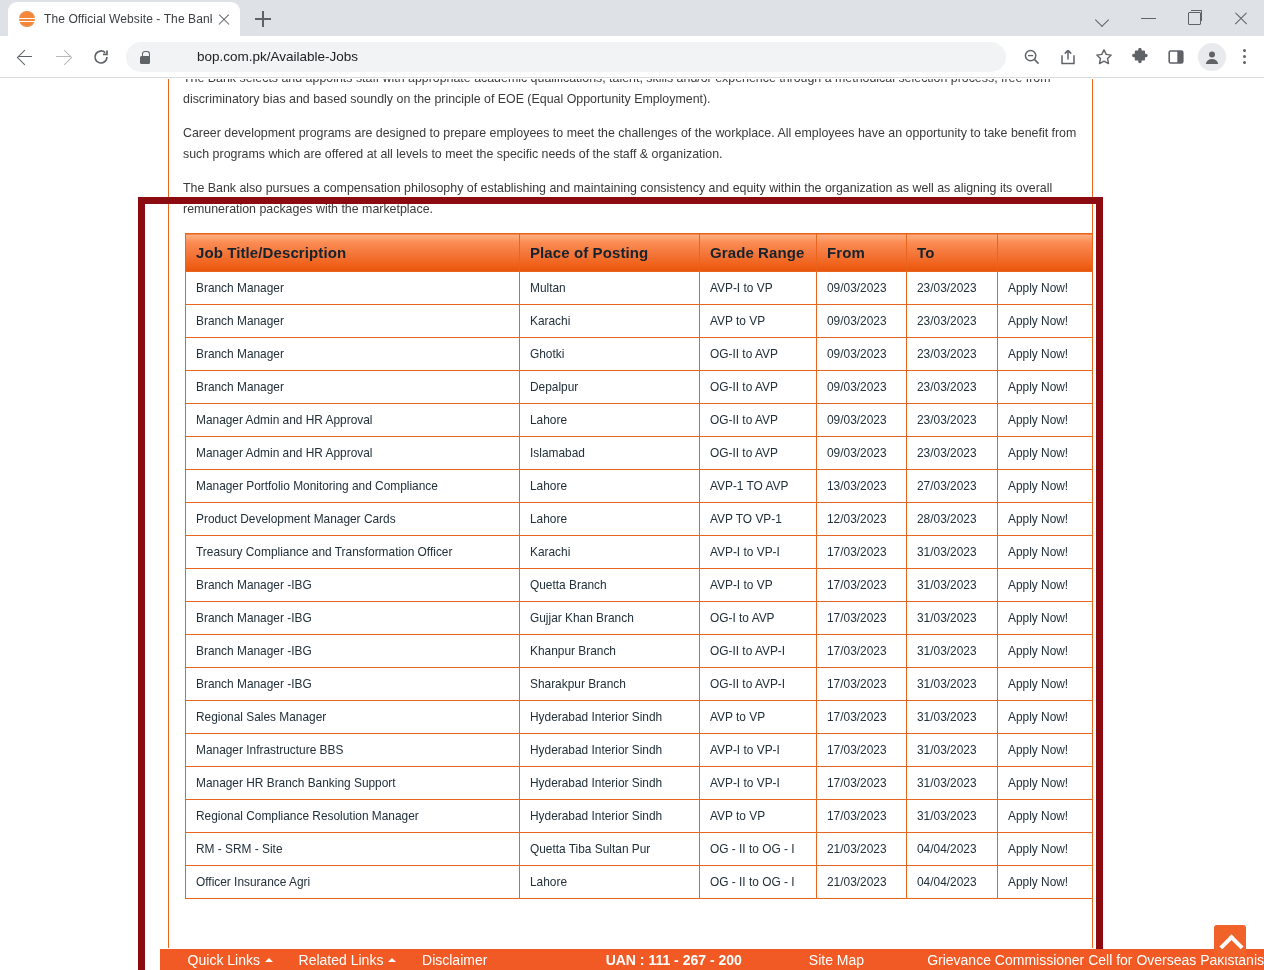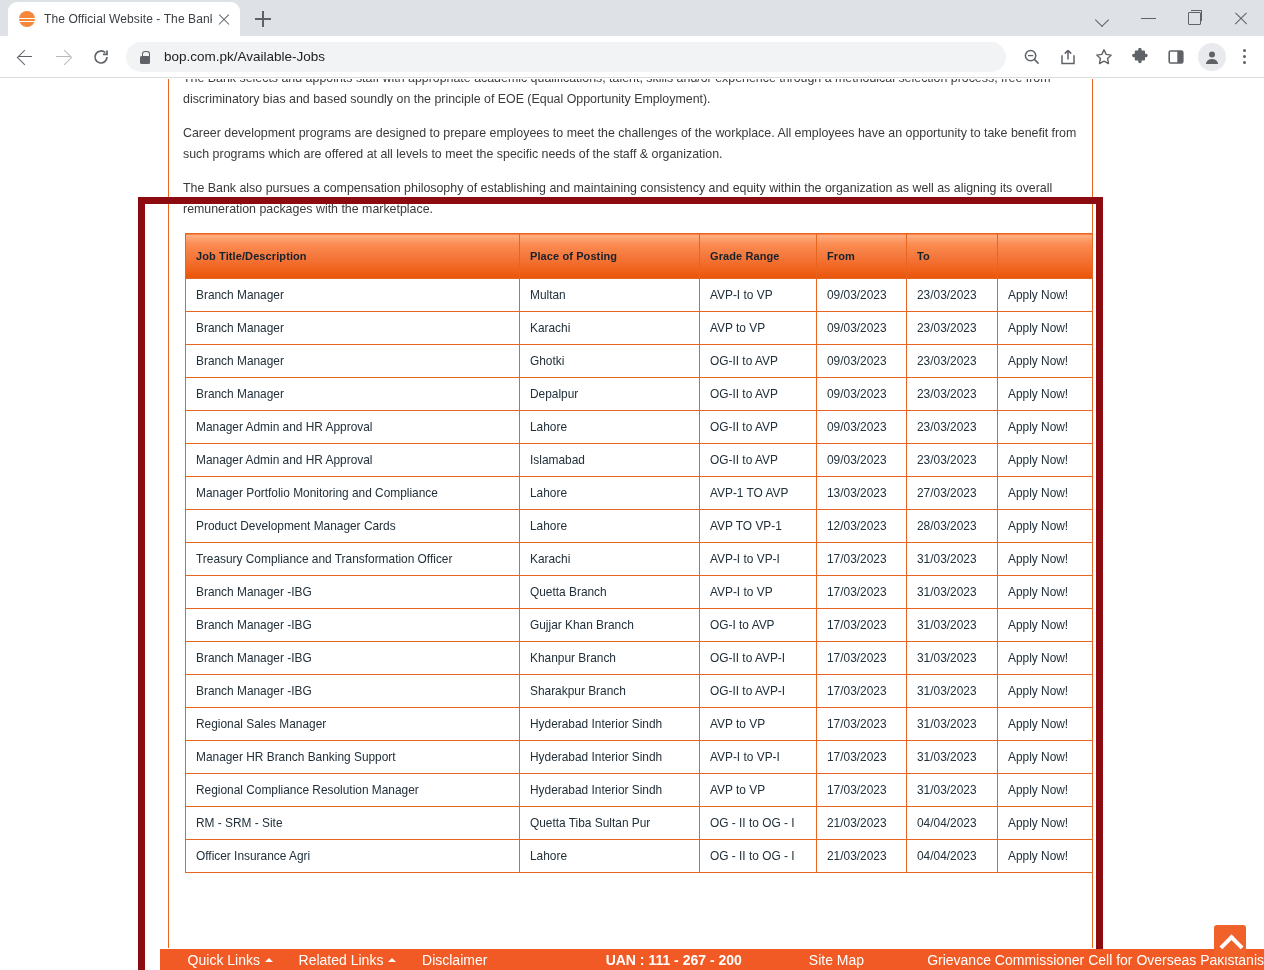--- a/index.html
+++ b/index.html
@@ -98,21 +98,21 @@
     content:""; position:absolute; top:15.2px; width:14px; height:1.6px; background:#5f6368;
   }
   .arrow-l::after { left: 9px; }
   .arrow-r::after { left: 9px; }
   .arrow-r::before, .arrow-r::after { opacity: .45; }
   .reload { }
   .reload svg { position: absolute; left: 7px; top: 7px; }
 
   #omnibox {
     flex: 1 1 auto; height: 30px; background: #f1f3f4; border-radius: 16px;
-    display: flex; align-items: center; padding: 0 12px; margin: 0 8px 0 6px;
+    display: flex; align-items: center; padding: 0 12px; margin: 0 8px 0 6px; gap: 33px;
   }
   .lock { width: 14px; height: 14px; position: relative; margin-right: 12px; flex:0 0 14px;}
   .lock::before {
     content: ""; position: absolute; left: 2px; top: 6px; width: 10px; height: 8px;
     background: #5f6368; border-radius: 1.5px;
   }
   .lock::after {
     content: ""; position: absolute; left: 4px; top: 1px; width: 6px; height: 7px;
     border: 1.6px solid #5f6368; border-bottom: none; border-radius: 3px 3px 0 0;
   }
@@ -157,22 +157,22 @@
 
   
   #jobs-wrap { margin-top: 6px; padding: 0 2px; }
   table#jobs {
     width: 100%; border-collapse: collapse;
     border: 1.2px solid #e8651f;
     table-layout: fixed;
   }
   table#jobs th {
     background: linear-gradient(180deg,#ffb185 0%, #fb8c52 22%, #f4763a 52%, #ef5f17 85%, #e8540b 100%);
-    color: #16222c; font-size: 11px; font-weight: bold;
-    text-align: left; padding: 16px 10px; height: 32px;
+    color: #16222c; font-size: 15px; font-weight: bold;
+    text-align: left; padding: 10px 10px; height: 32px;
     border-right: 1.2px solid #e8651f;
     white-space: nowrap; letter-spacing: .1px;
   }
   table#jobs th:last-child { border-right: none; }
   table#jobs td {
     border: 1.2px solid #e8651f;
     padding: 9px 10px; height: 31px;
     font-size: 11.9px; color: #22303a; vertical-align: middle;
   }
   td.jobtitle, td.applycell { color: #f05a28; }
@@ -439,20 +439,28 @@
                 </tr>
                 <tr>
                   <td class="jobtitle">Regional Sales Manager</td>
                   <td>Hyderabad Interior Sindh</td>
                   <td>AVP to VP</td>
                   <td>17/03/2023</td>
                   <td>31/03/2023</td>
                   <td class="applycell">Apply Now!</td>
                 </tr>
                 <tr>
+                  <td class="jobtitle">Manager Infrastructure BBS</td>
+                  <td>Hyderabad Interior Sindh</td>
+                  <td>AVP-I to VP-I</td>
+                  <td>17/03/2023</td>
+                  <td>31/03/2023</td>
+                  <td class="applycell">Apply Now!</td>
+                </tr>
+                <tr>
                   <td class="jobtitle">Manager HR Branch Banking Support</td>
                   <td>Hyderabad Interior Sindh</td>
                   <td>AVP-I to VP-I</td>
                   <td>17/03/2023</td>
                   <td>31/03/2023</td>
                   <td class="applycell">Apply Now!</td>
                 </tr>
                 <tr>
                   <td class="jobtitle">Regional Compliance Resolution Manager</td>
                   <td>Hyderabad Interior Sindh</td>

